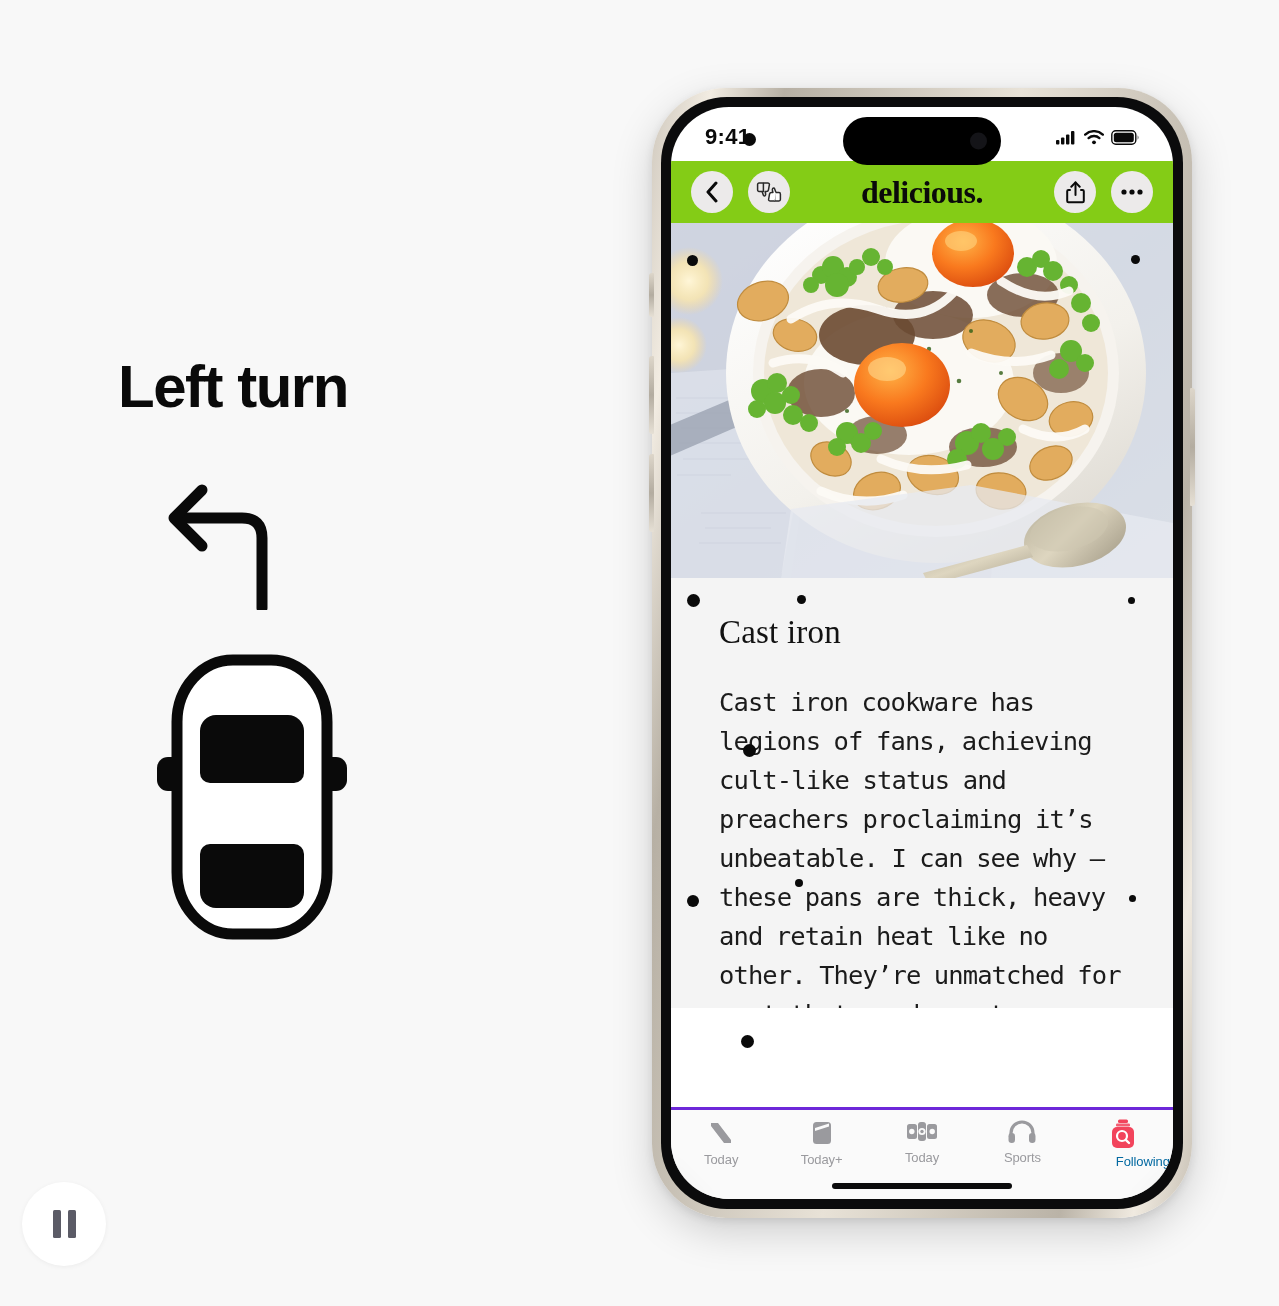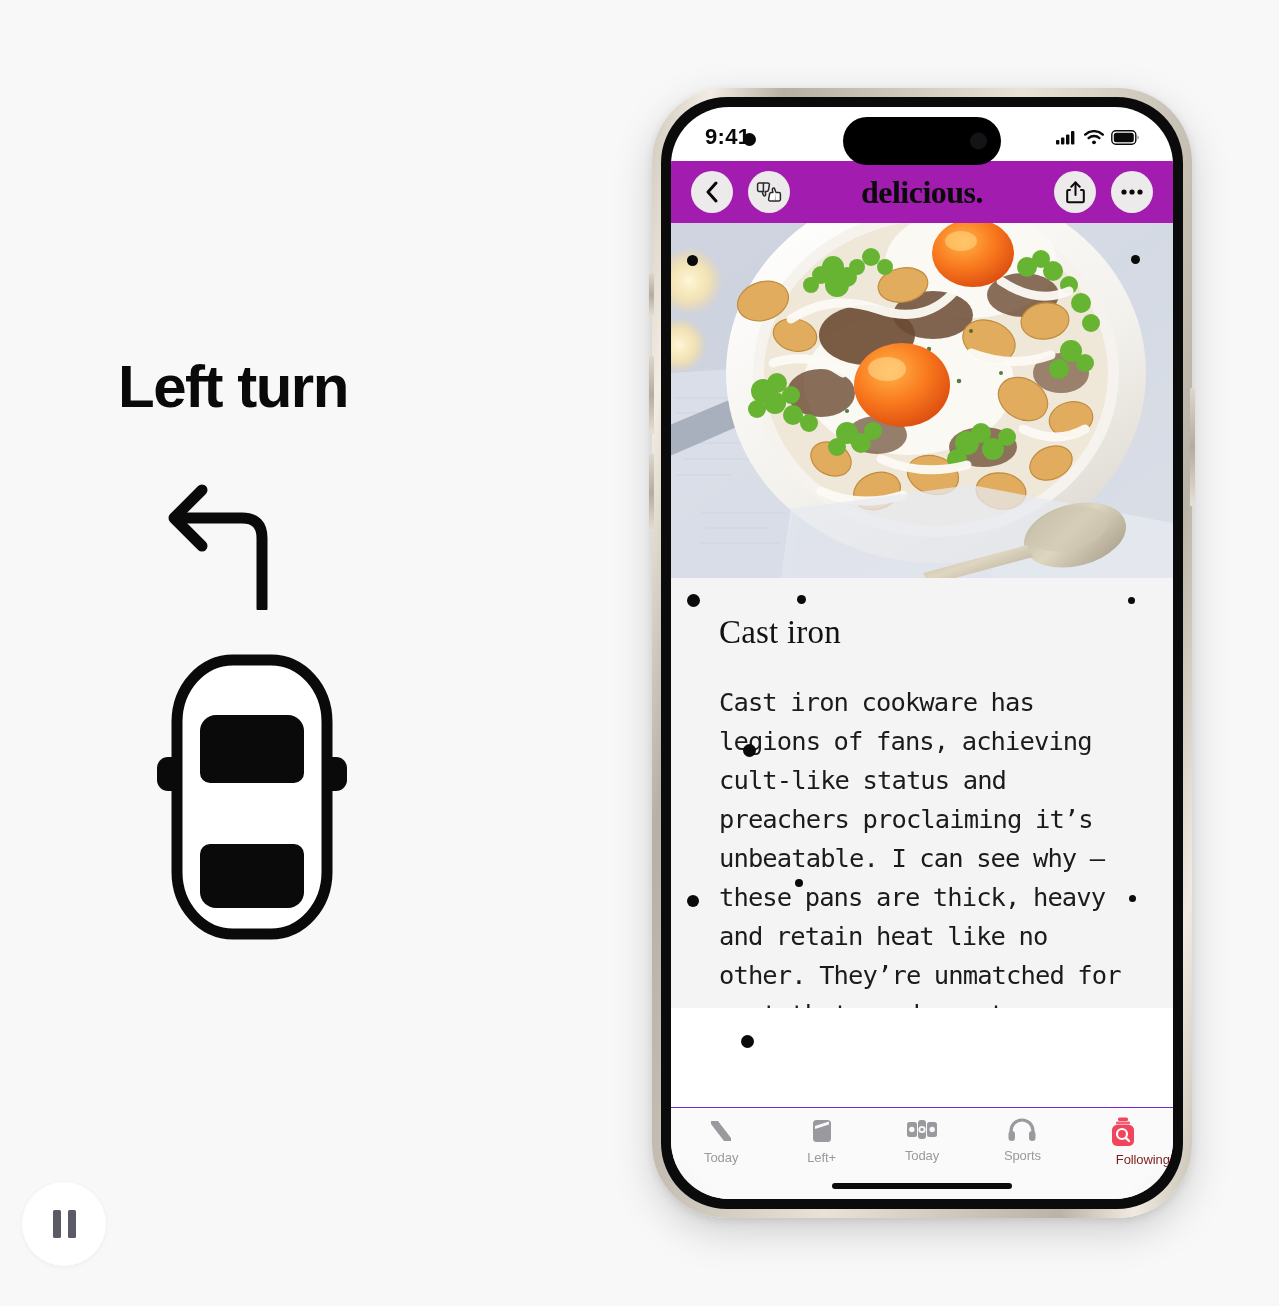--- a/index.html
+++ b/index.html
@@ -156,21 +156,21 @@
     background: #141418;
   }
 
   
   .nav-bar {
     height: 62px;
     display: flex;
     align-items: center;
     padding: 0 20px;
     gap: 15px;
-    background: #a21caf;
+    background: #84cc16;
     justify-content: flex-end;
   }
   .round-btn {
     width: 42px; height: 42px;
     border-radius: 50%;
     background: #eceaea;
     display: flex;
     align-items: center;
     justify-content: center;
     flex: 0 0 auto;
@@ -218,40 +218,40 @@
     letter-spacing: -0.9px;
     word-spacing: -1px;
   }
 
   
   .tab-bar {
     position: absolute;
     left: 0; right: 0; bottom: 0;
     height: 92px;
     background: rgba(250,250,250,0.97);
-    border-top: 1px solid #6d28d9;
+    border-top: 3px solid #6d28d9;
     display: flex;
     align-items: flex-start;
     padding-top: 9px;
     backdrop-filter: blur(10px);
   }
   .tab-item {
     flex: 1;
     display: flex;
     flex-direction: column;
     align-items: center;
     gap: 5px;
     cursor: pointer;
   }
   .tab-label {
     font-size: 13px;
     color: #9a9a9e;
     letter-spacing: -0.1px;
   }
-  .tab-item.active .tab-label { color: #7f1d1d; margin-left: 40px; }
+  .tab-item.active .tab-label { color: #0369a1; margin-left: 40px; }
 
   .home-indicator {
     position: absolute;
     left: 50%;
     transform: translateX(-50%);
     bottom: 10px;
     width: 180px; height: 6px;
     border-radius: 3px;
     background: #0b0b0c;
     z-index: 9;
@@ -551,21 +551,21 @@
             <path d="M4 4 H11 L24 21 V4 h-0 V24 H17 L4 7 Z" fill="#9a9a9e"></path>
           </svg>
           <span class="tab-label">Today</span>
         </div>
 
         <div class="tab-item">
           <svg width="28" height="28" viewBox="0 0 28 28">
             <rect x="5" y="3" width="18" height="22" rx="3.5" fill="#9a9a9e"></rect>
             <path d="M7 9 L21 4.5 V7.5 L7 12 Z" fill="#fafafa"></path>
           </svg>
-          <span class="tab-label">Left+</span>
+          <span class="tab-label">Today+</span>
         </div>
 
         <div class="tab-item">
           <svg width="32" height="26" viewBox="0 0 32 26">
             <rect x="1" y="5" width="10" height="15" rx="2.5" fill="#9a9a9e"></rect>
             <rect x="21" y="5" width="10" height="15" rx="2.5" fill="#9a9a9e"></rect>
             <rect x="12" y="3" width="8" height="19" rx="3" fill="#9a9a9e"></rect>
             <circle cx="5.8" cy="12.5" r="2.7" fill="#fafafa"></circle>
             <circle cx="26.2" cy="12.5" r="2.7" fill="#fafafa"></circle>
             <circle cx="16" cy="12.5" r="3.6" fill="#fafafa"></circle>

